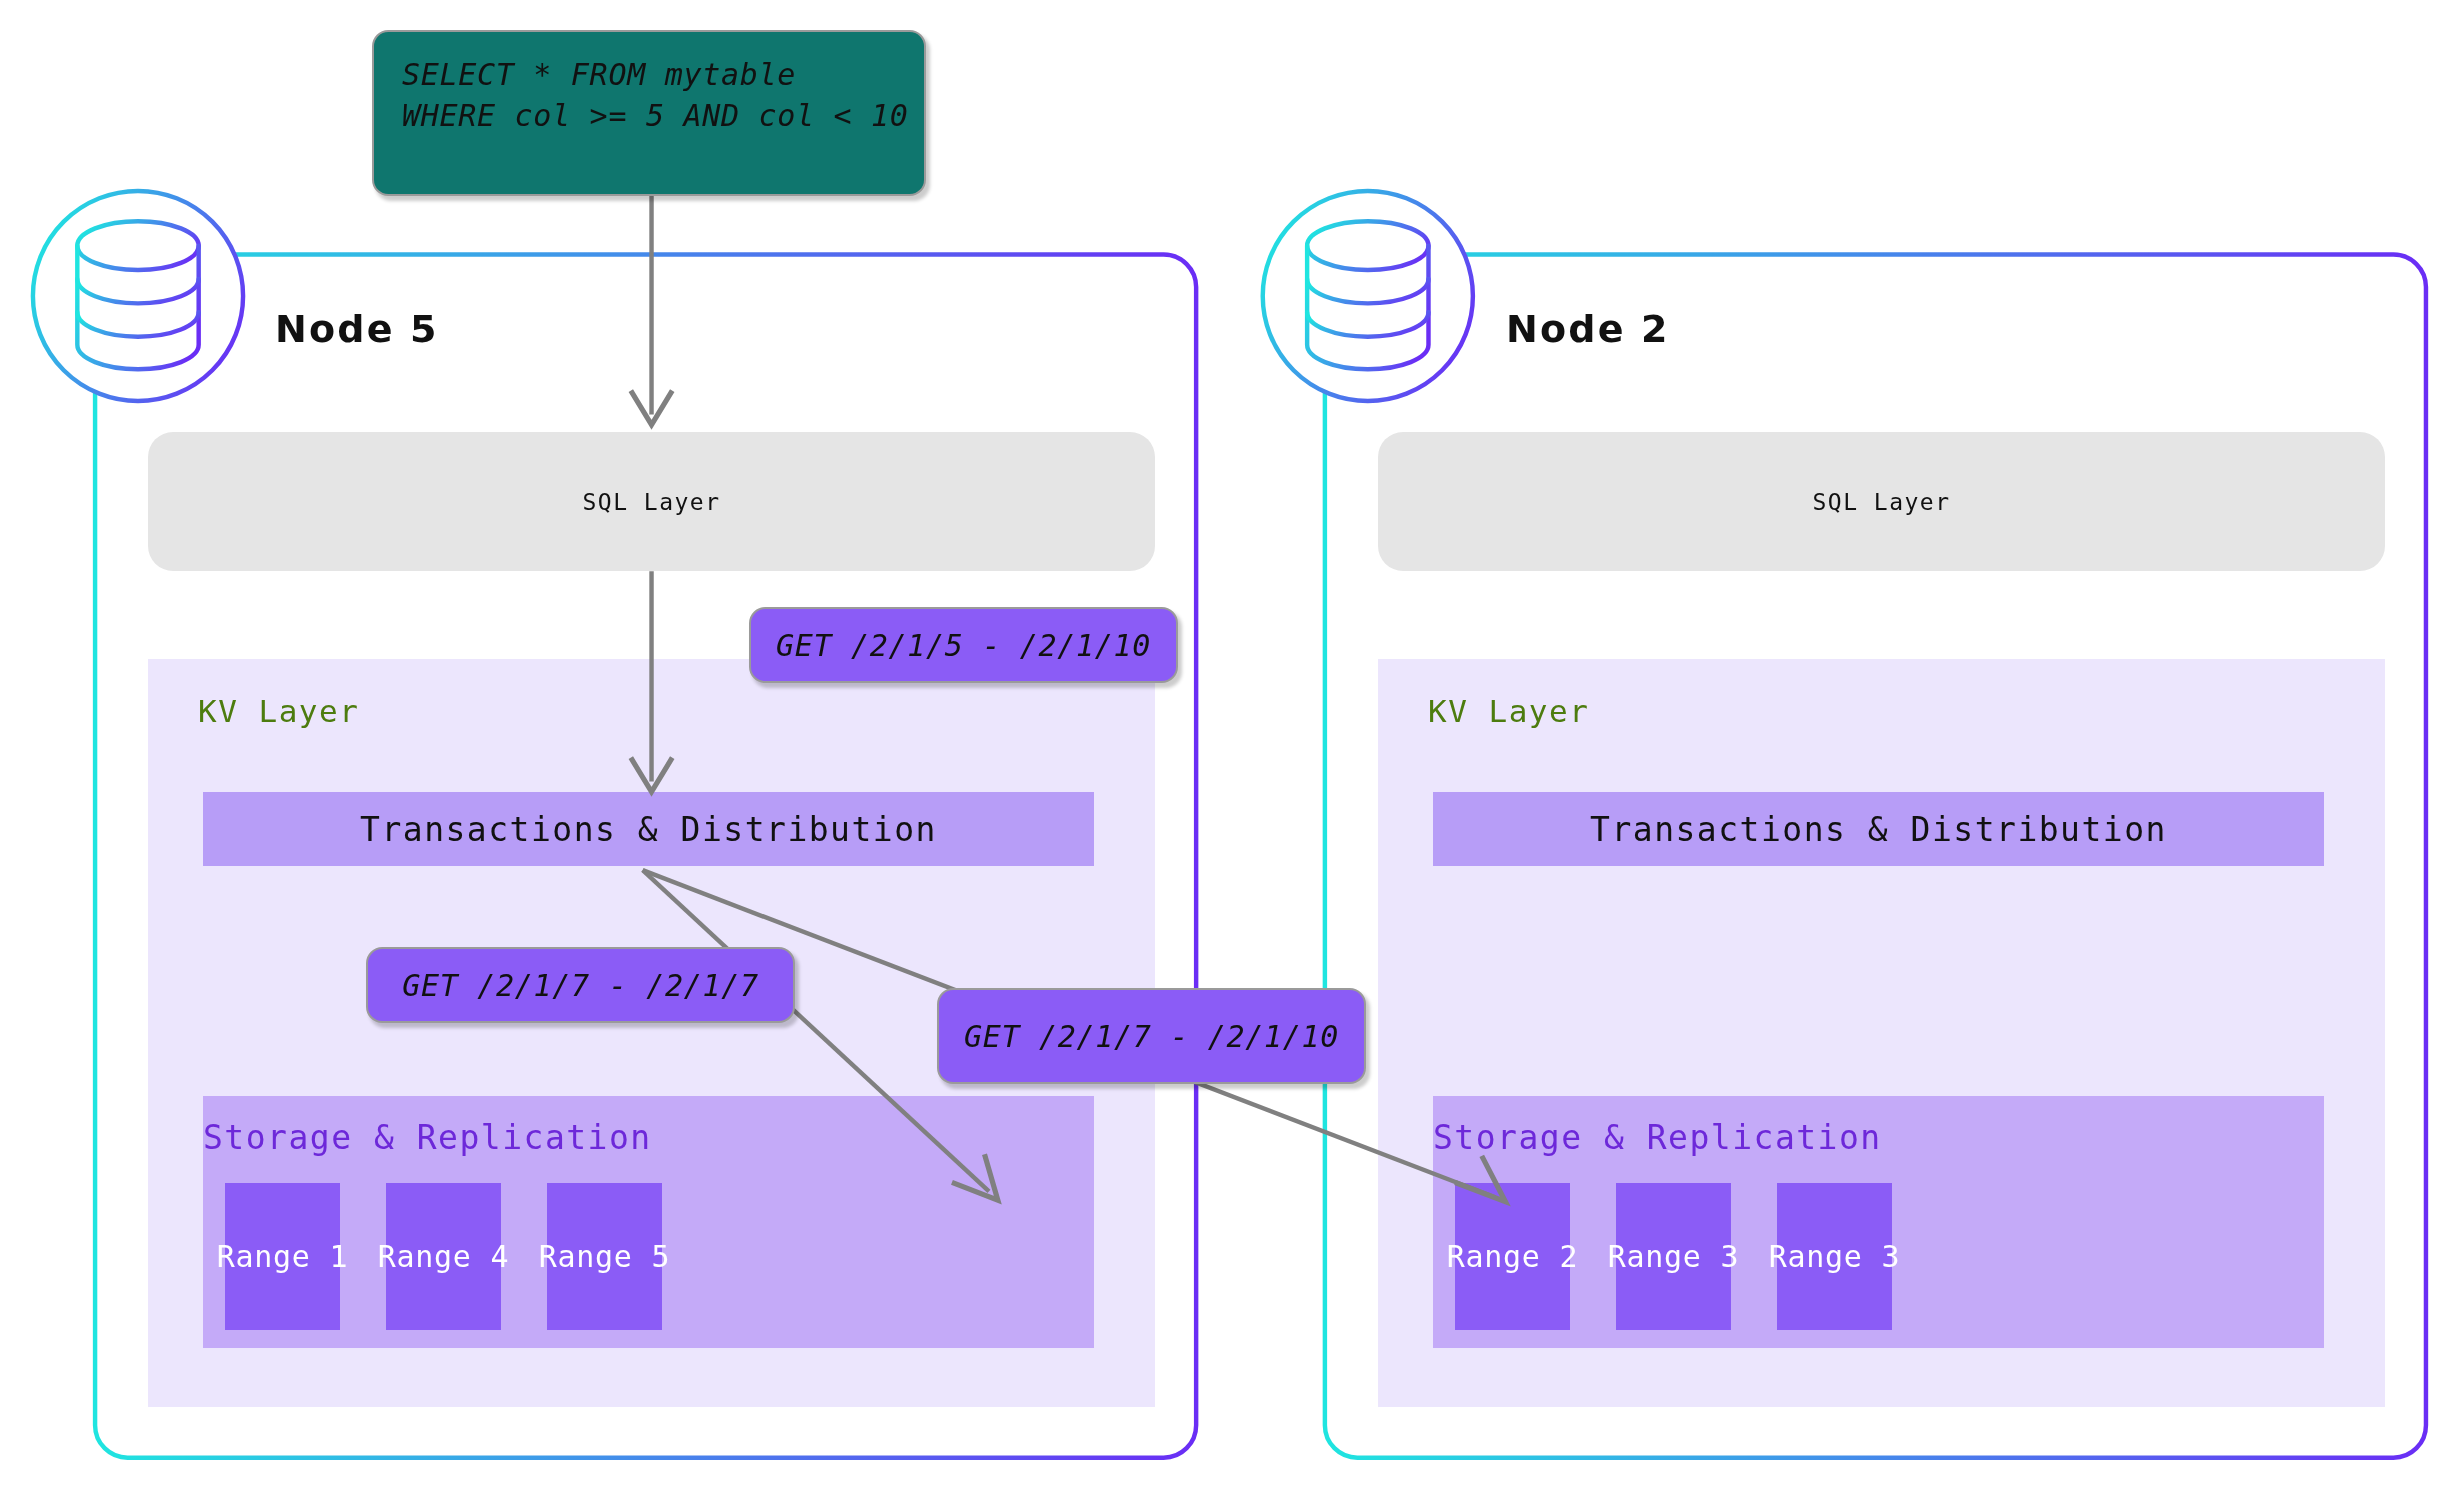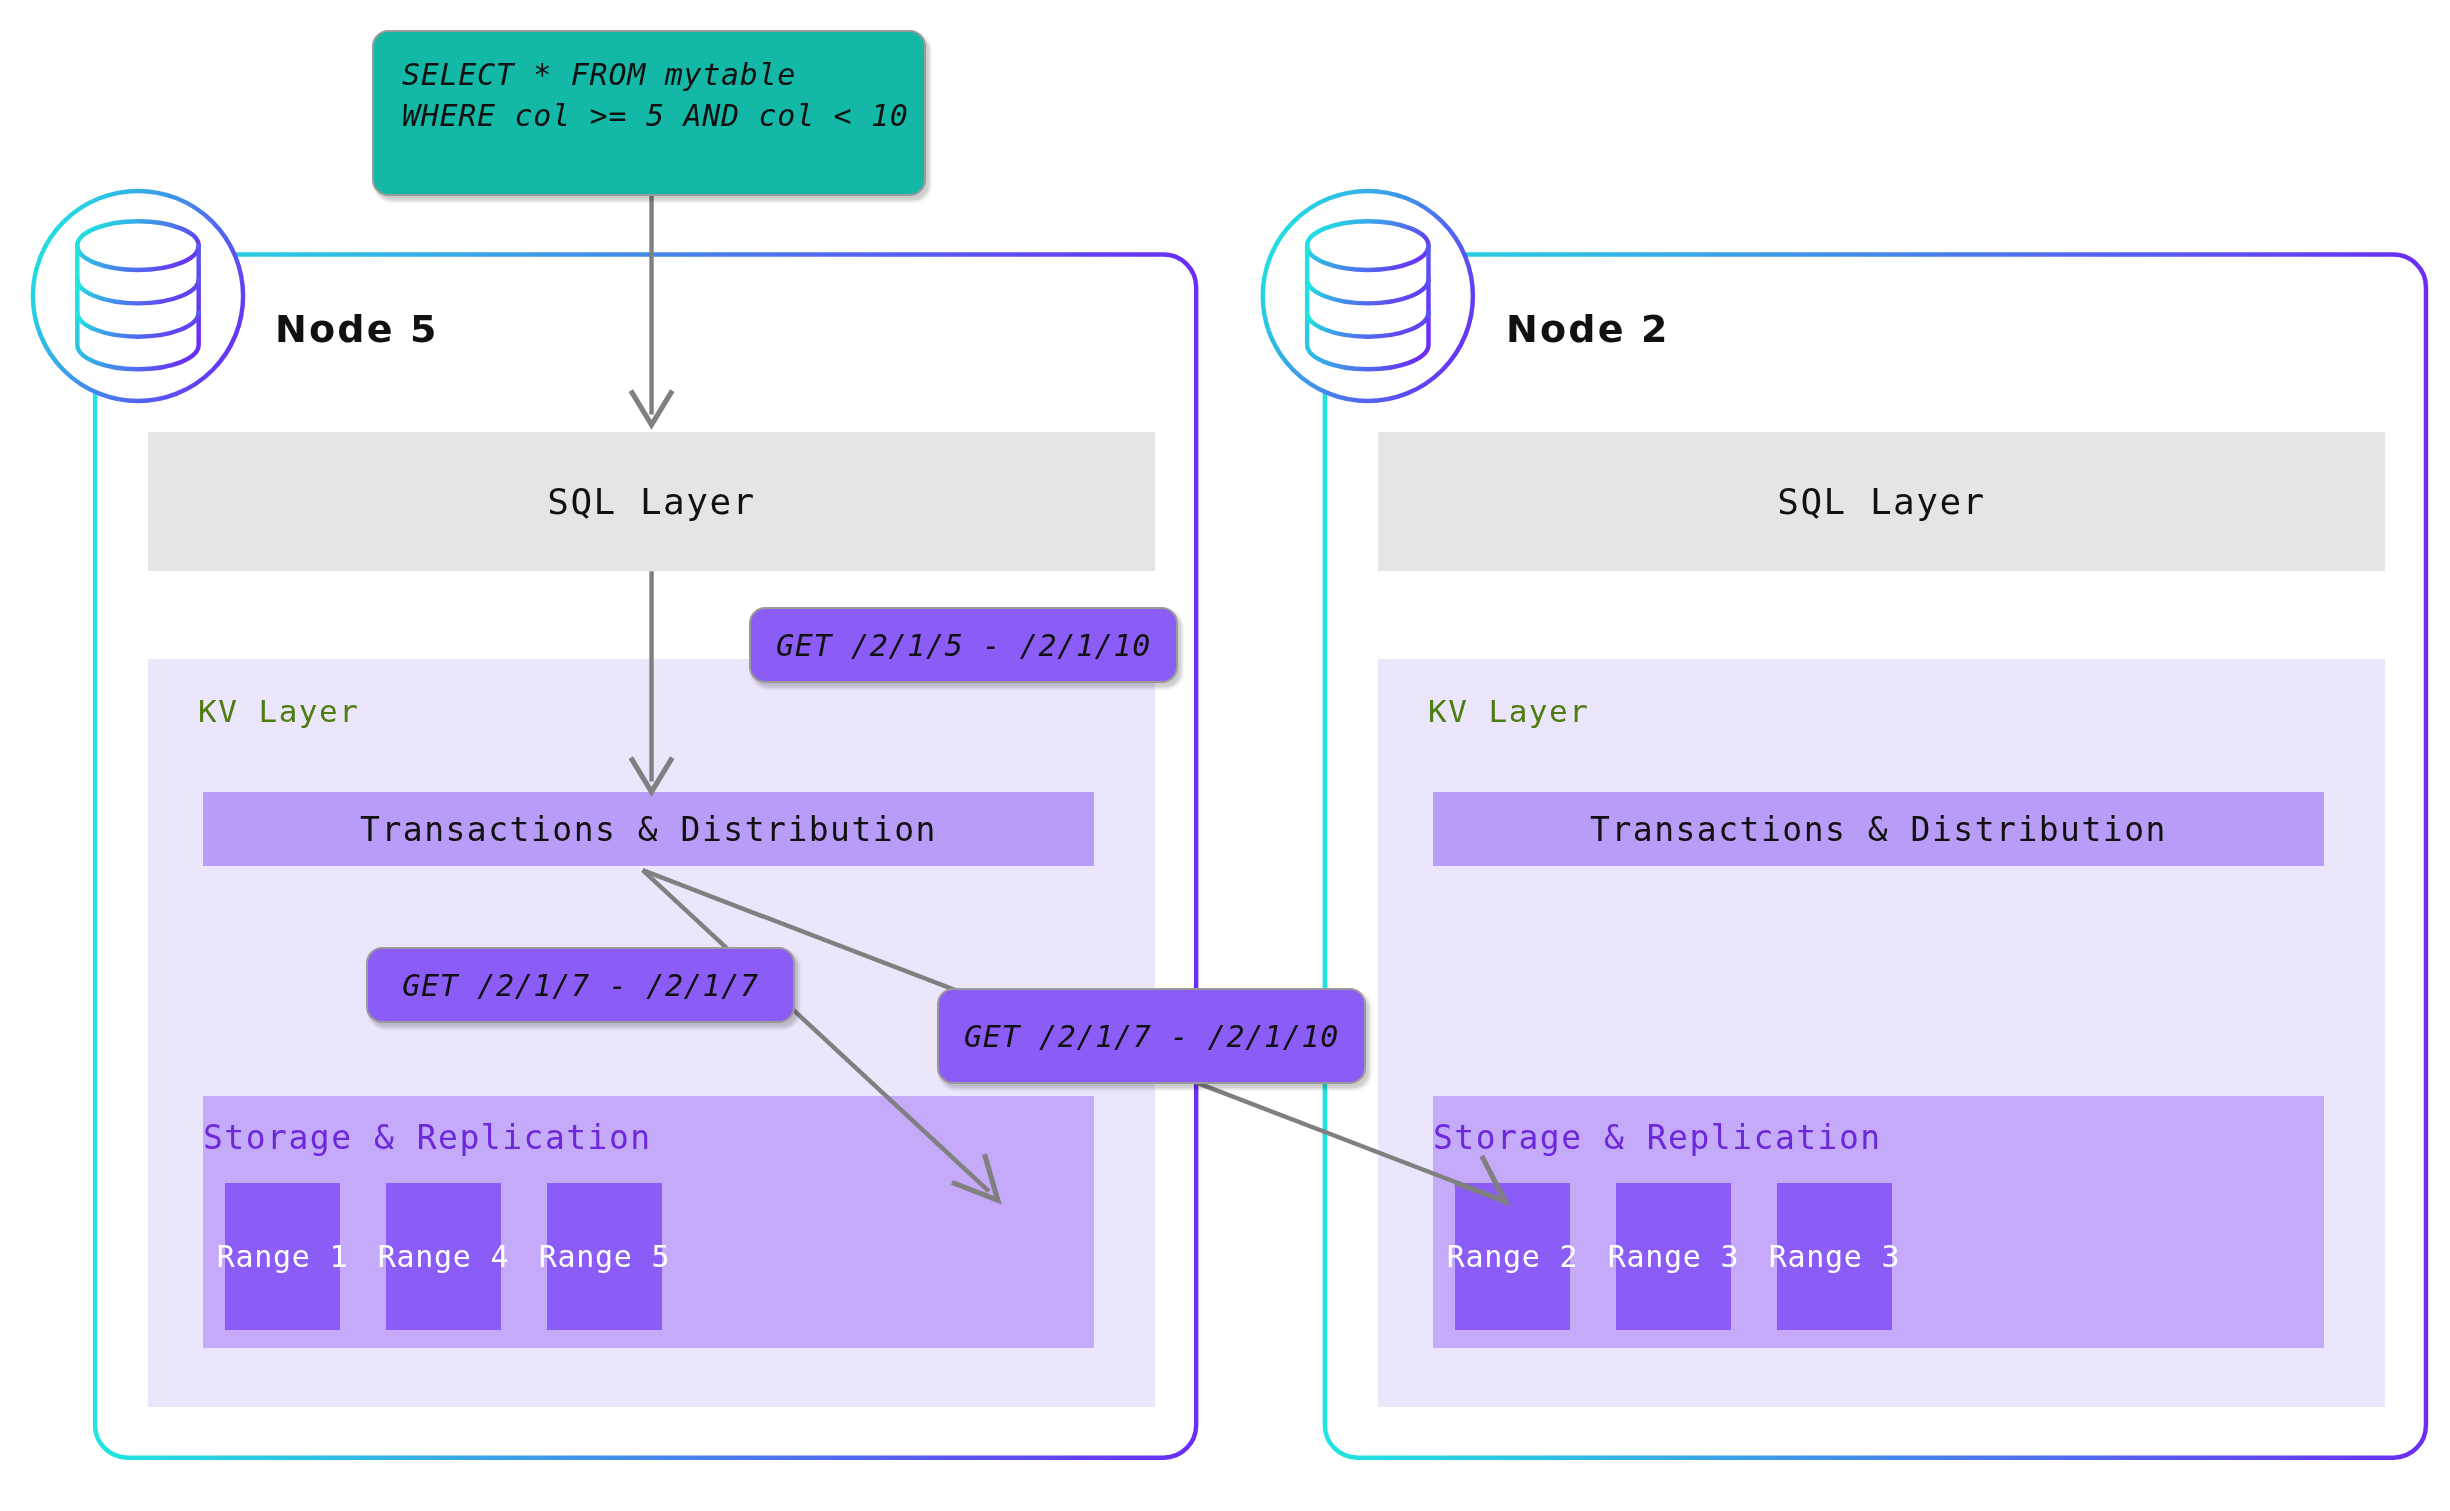--- a/index.html
+++ b/index.html
@@ -42,23 +42,24 @@
   }
 
   
   .sql-box {
     position: absolute;
     z-index: 3;
     background: #e5e5e5;
     display: flex;
     align-items: center;
     justify-content: center;
-    font-size: 36px;
-    color: #111111;
-    letter-spacing: 1.5px;
+    font-size: 23px;
+    color: #111111;
+    letter-spacing: 1.5px;
+    border-radius: 25px;
   }
 
   
   .kv-panel {
     position: absolute;
     z-index: 3;
     background: #ece6fd;
   }
   .kv-panel-label {
     position: absolute;
@@ -130,21 +131,21 @@
     font-style: italic;
     font-size: 30px;
     color: #111111;
     letter-spacing: 0.7px;
     white-space: nowrap;
     box-sizing: border-box;
   }
   .query-box {
     position: absolute;
     z-index: 7;
-    background: #14b8a6;
+    background: #0f766e;
     border: 2.2px solid #9a9a9a;
     border-radius: 16.3px;
     box-shadow: 3.7px 4.4px 3.7px rgba(0,0,0,0.20);
     padding: 22px 28px;
     box-sizing: border-box;
     font-style: italic;
     font-size: 30px;
     line-height: 1.38;
     color: #111111;
     letter-spacing: 0.7px;

